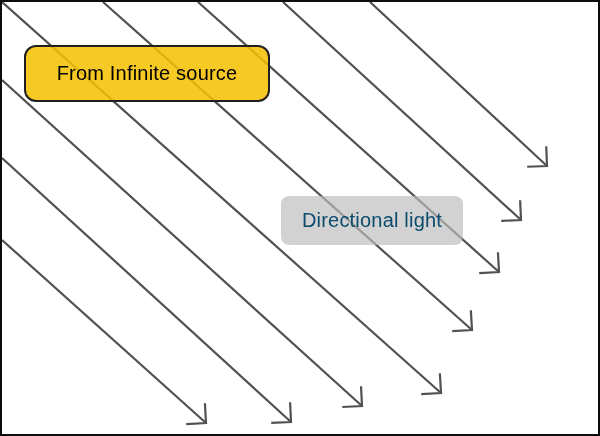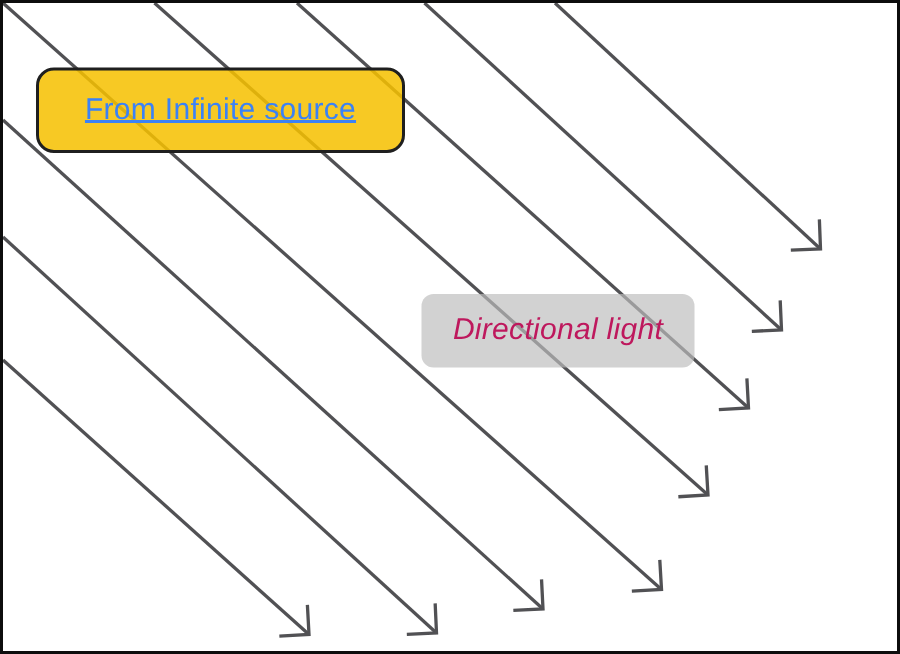--- a/index.html
+++ b/index.html
@@ -61,21 +61,21 @@
         <line x1="281" y1="0" x2="519" y2="218" stroke="#515154" stroke-width="2.2" marker-end="url(#arrowhead)"></line>
         <line x1="196" y1="0" x2="497" y2="270" stroke="#515154" stroke-width="2.2" marker-end="url(#arrowhead)"></line>
         <line x1="101" y1="0" x2="470" y2="328" stroke="#515154" stroke-width="2.2" marker-end="url(#arrowhead)"></line>
         <line x1="0" y1="0" x2="439" y2="391" stroke="#515154" stroke-width="2.2" marker-end="url(#arrowhead)"></line>
         <line x1="0" y1="78" x2="360" y2="404" stroke="#515154" stroke-width="2.2" marker-end="url(#arrowhead)"></line>
         <line x1="0" y1="156" x2="289" y2="420" stroke="#515154" stroke-width="2.2" marker-end="url(#arrowhead)"></line>
         <line x1="0" y1="238" x2="204" y2="421" stroke="#515154" stroke-width="2.2" marker-end="url(#arrowhead)"></line>
       </g>
   </svg>
 
-  <div class="shape-label label-source" id="source-label" style="background: rgba(246, 192, 0, 0.86); border-color: rgb(31, 31, 31); color: #3b82f6; text-decoration: underline;">
+  <div class="shape-label label-source" id="source-label" style="background: rgba(246, 192, 0, 0.86); border-color: rgb(31, 31, 31); color: #000000;">
     <span>From Infinite source</span>
   </div>
 
-  <div class="shape-label label-directional" id="directional-label" style="background: rgba(189, 189, 189, 0.68); color: #be185d; font-style: italic;">
+  <div class="shape-label label-directional" id="directional-label" style="background: rgba(189, 189, 189, 0.68); color: #0c4a6e;">
     <span>Directional light</span>
   </div>
 
 </div>
 
 </body></html>

